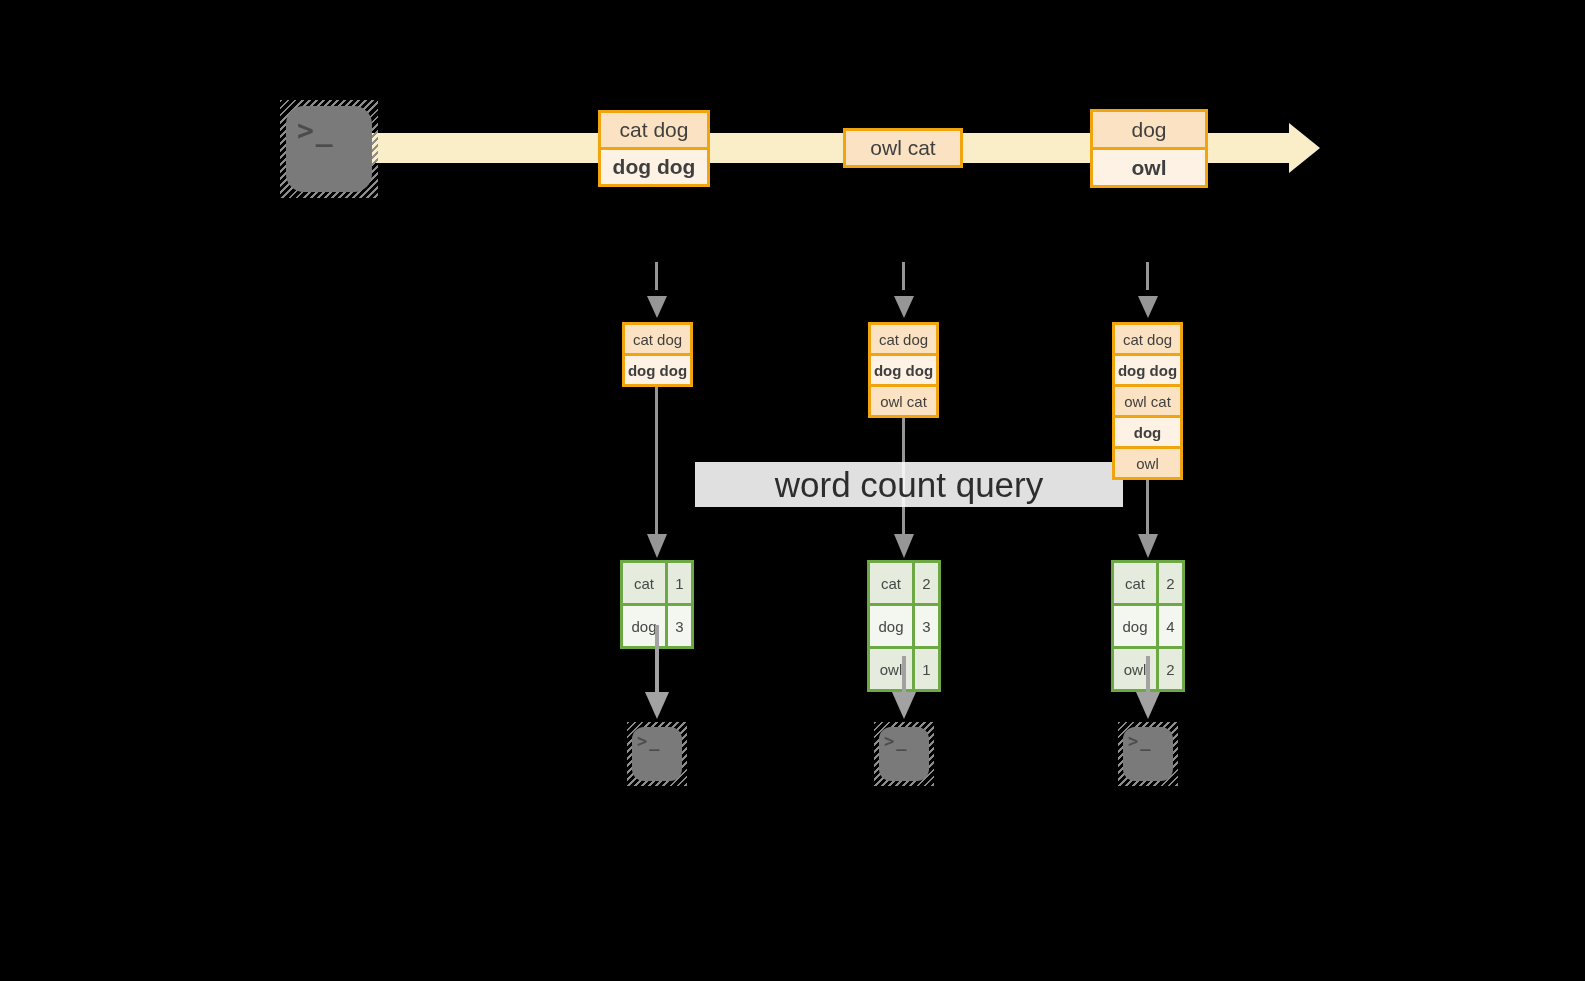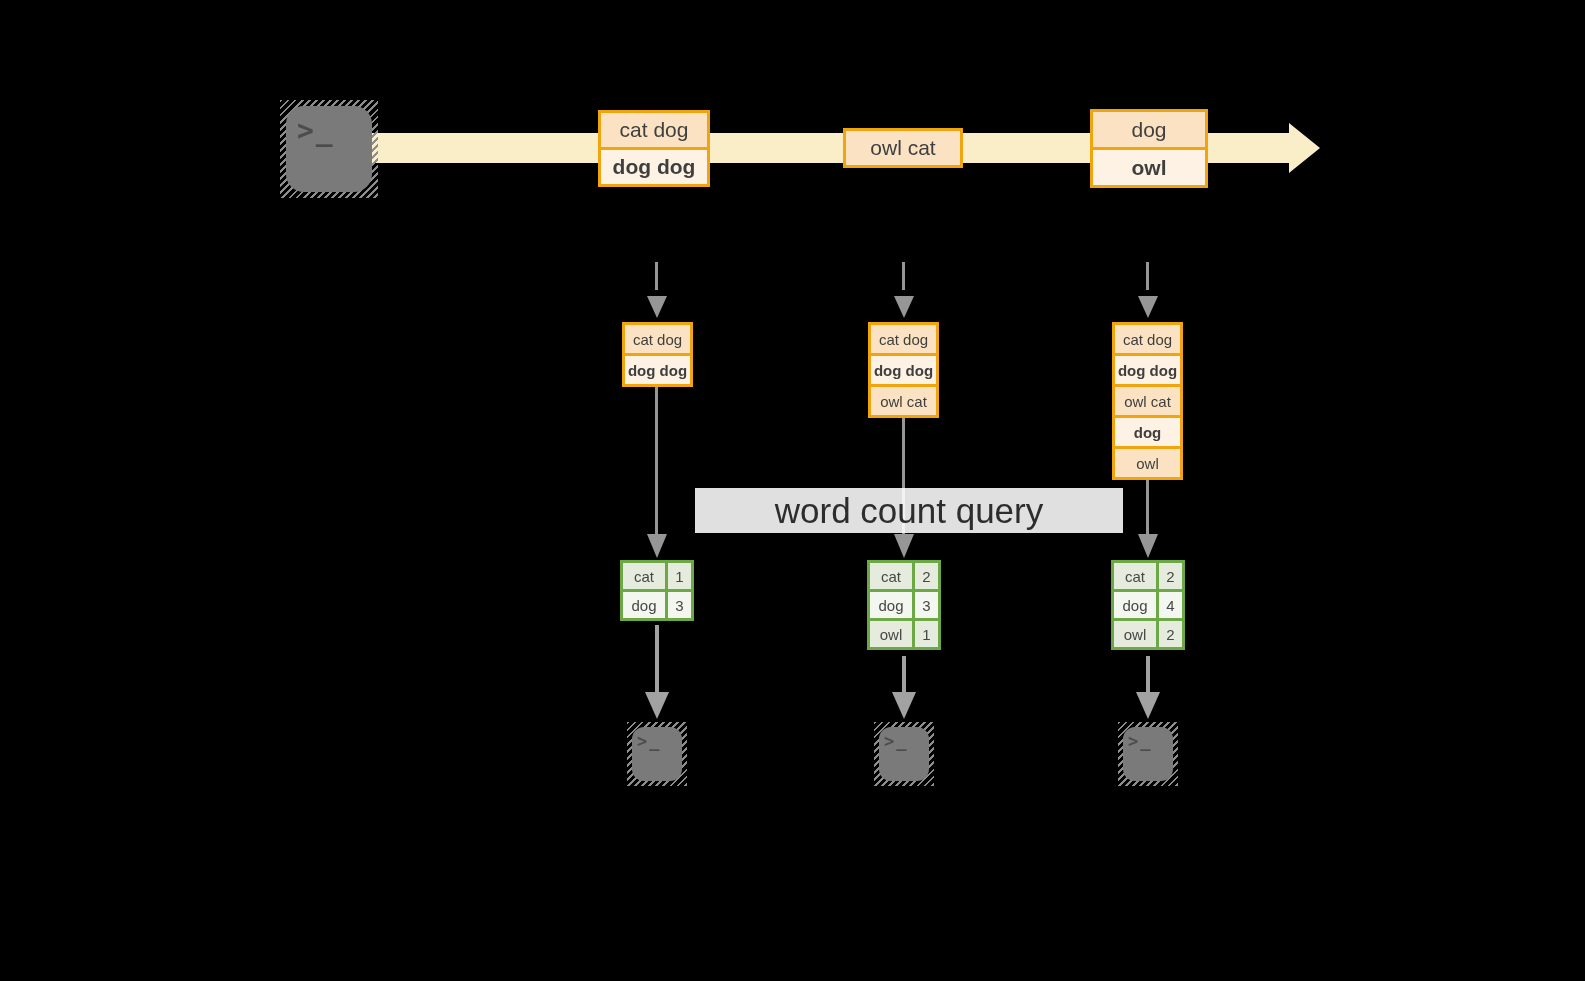--- a/index.html
+++ b/index.html
@@ -22,36 +22,36 @@
   .obox{border:3px solid #f0a50f;background:#f0a50f;display:flex;flex-direction:column;gap:3px;box-sizing:content-box;}
   .orow{display:flex;align-items:center;justify-content:center;color:#3f3f3f;}
   .fill-a{background:#fbe2c2;}
   .fill-b{background:#fdf2e4;font-weight:bold;}
   .fs20{font-size:21px;}
   .fs15{font-size:15px;}
   .h34{height:34px;} .h35{height:35px;} .h28{height:28px;}
 
   
   .gtable{border:3px solid #6ca844;background:#6ca844;display:grid;grid-template-columns:42px 23px;gap:3px;}
-  .gcell{display:flex;align-items:center;justify-content:center;height:26px;color:#474747;font-size:15px;}
+  .gcell{display:flex;align-items:center;justify-content:center;height:40px;color:#474747;font-size:15px;}
   .g-a{background:#e5ecdd;}
   .g-b{background:#f4f7ef;}
 
   
   .vline{background:#969696;}
   .vline-light{background:#a2a2a2;}
   .tri-down{width:0;height:0;border-left:10px solid transparent;border-right:10px solid transparent;
             border-top:22px solid #969696;}
   .tri-down-sm{width:0;height:0;border-left:10px solid transparent;border-right:10px solid transparent;
                border-top:24px solid #969696;}
   .tri-down-lg{width:0;height:0;border-left:12px solid transparent;border-right:12px solid transparent;
                border-top:27px solid #a2a2a2;}
 
   
-  .banner{background:rgba(255,255,255,0.88);display:flex;align-items:center;justify-content:center;margin-top:26px;}
+  .banner{background:rgba(255,255,255,0.88);display:flex;align-items:center;justify-content:center;}
   .banner-text{font-size:35px;color:#2d2d2d;}
 </style>
 </head>
 <body>
 
 <div class="canvas">
 
   <div class="abs band" style="left:340px;top:133px;width:949px;height:30px"></div>
   <div class="abs band-head" style="left:1289px;top:123px"></div>
 

